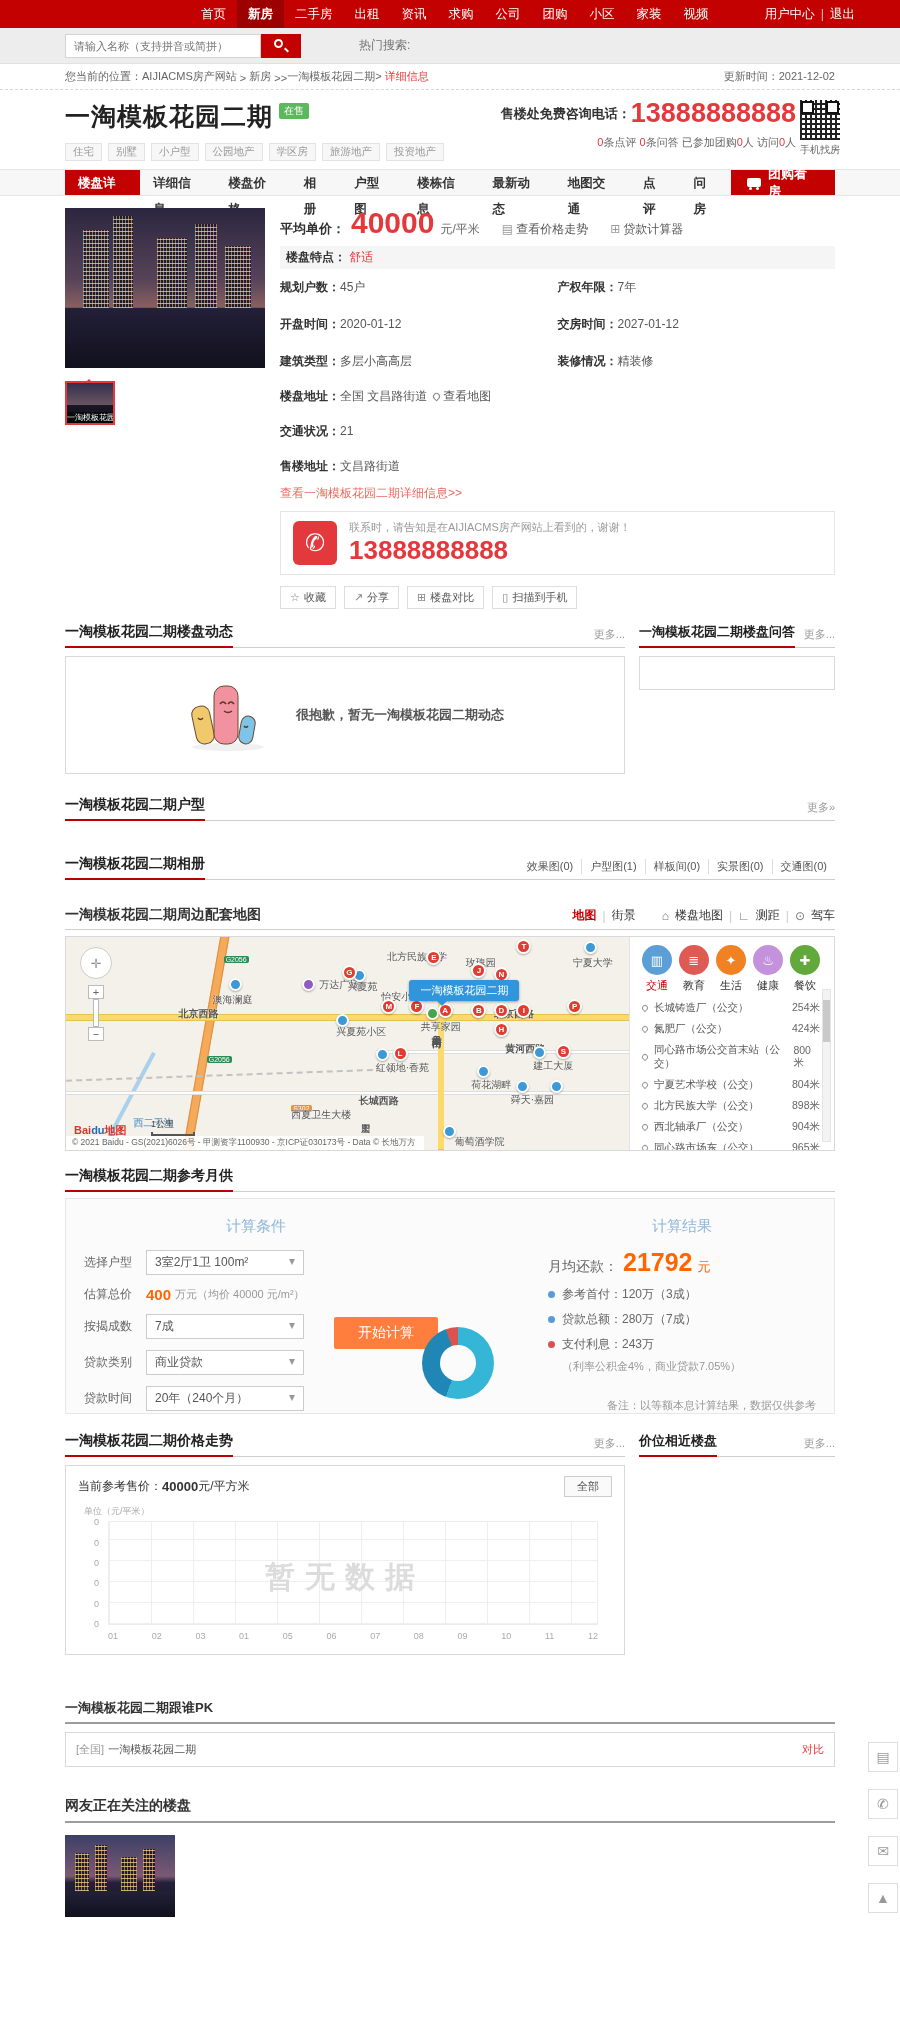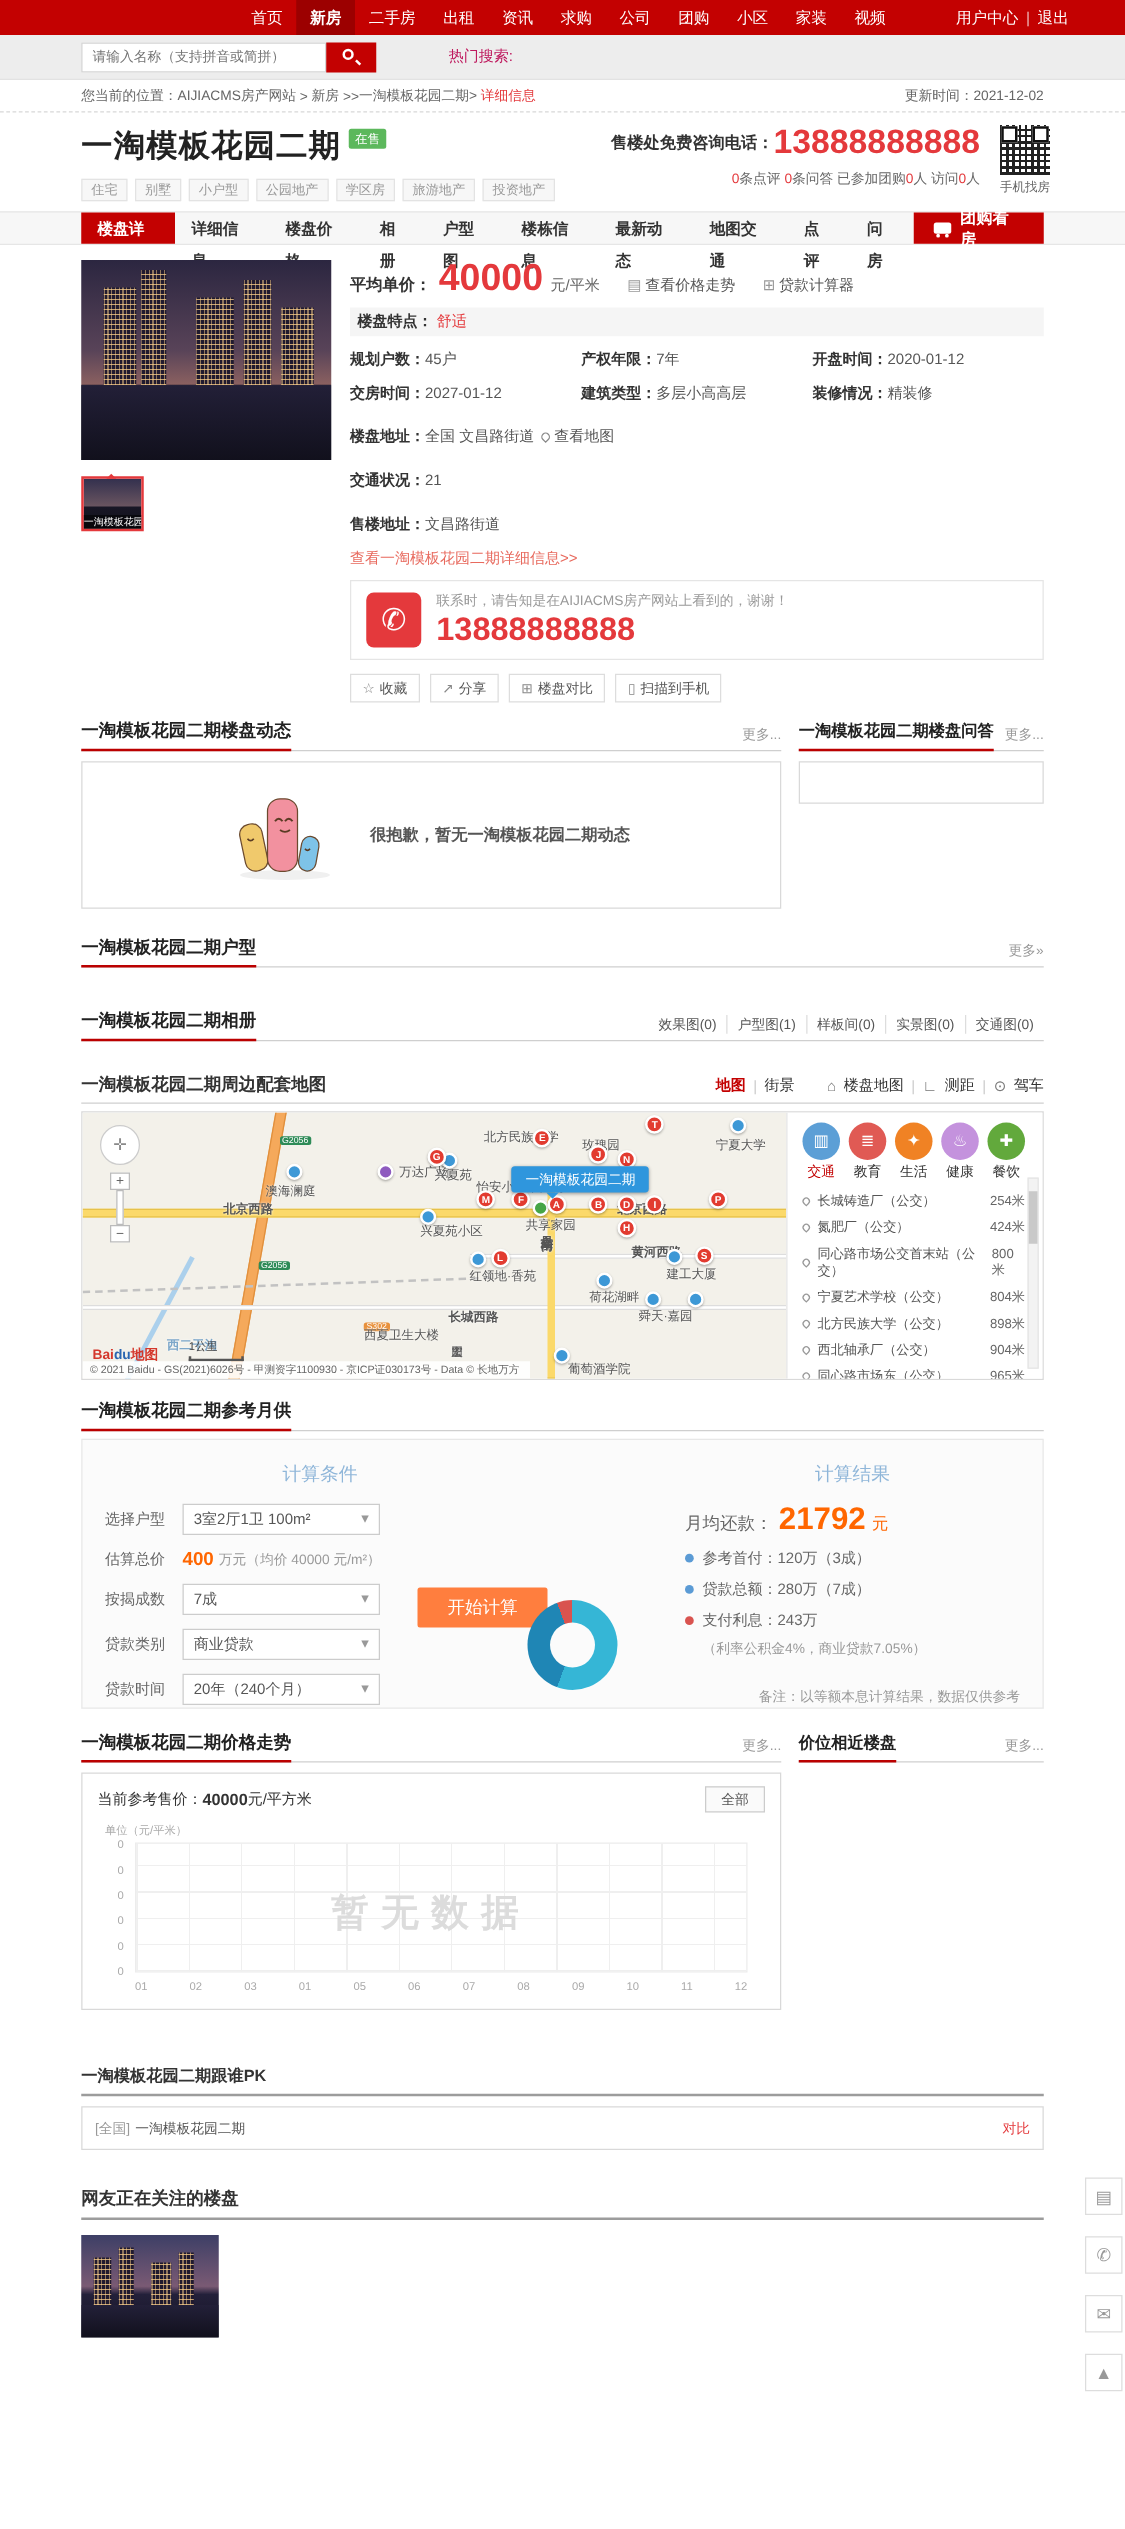--- a/index.html
+++ b/index.html
@@ -11,33 +11,33 @@
 .topbar .nav span{padding:0 11px;line-height:28px;cursor:pointer}
 .topbar .nav span.active{background:#9c0000;font-weight:bold}
 .topbar .user{margin-left:auto;display:flex;align-items:center;gap:6px}
 .topbar .user i{font-style:normal;opacity:.7}
 
 .searchrow{height:36px;background:#ededed;display:flex;align-items:center;padding-left:65px;border-bottom:1px solid #e2e2e2}
 .searchrow input{width:196px;height:24px;border:1px solid #d4d4d4;padding:0 8px;font-size:11px;color:#666;background:#fff;outline:none}
 .sbtn{width:40px;height:24px;background:#c30101;border:none;position:relative;cursor:pointer}
 .mag{position:absolute;left:13px;top:5px;width:9px;height:9px;border:2px solid #fff;border-radius:50%}
 .mag::after{content:'';position:absolute;left:8px;top:8px;width:5px;height:2px;background:#fff;transform:rotate(45deg)}
-.hot{margin-left:58px;font-size:12px;color:#be185d}
+.hot{margin-left:58px;font-size:12px;color:#737373}
 
 .crumb{display:flex;align-items:flex-end;padding:5px 65px;font-size:11px;color:#666;border-bottom:1px dashed #d8d8d8}
 .crumb .cur{color:#e4393c;margin-left:3px}
 .crumb .upd{margin-left:auto;color:#666}
 
 .hdr{display:flex;padding:10px 60px 4px 65px}
 .hdr-l .trow{display:flex;align-items:flex-start}
 .title{font-size:25px;font-weight:bold;color:#222;letter-spacing:1px}
 .badge{background:#5cb85c;color:#fff;font-size:10px;padding:1px 5px;margin-left:6px;margin-top:3px;border-radius:2px}
 .tags{display:flex;gap:6px;margin-top:10px}
 .tag{border:1px solid #e3e3e3;background:#f7f7f7;color:#999;font-size:10.5px;padding:1px 7px}
-.hdr-r{margin-left:auto;display:flex;gap:16px}
+.hdr-r{margin-left:auto;display:flex;gap:4px}
 .phoneblk{text-align:right}
 .phoneline{display:flex;align-items:center;justify-content:flex-end}
 .phlabel{font-size:13px;font-weight:bold;color:#333}
 .phnum{font-size:27px;font-weight:bold;color:#e4393c;font-family:"Liberation Sans",sans-serif;letter-spacing:0px;line-height:1}
 .statline{font-size:11px;color:#666;margin-top:8px}
 .statline b{color:#e4393c;font-weight:normal}
 .qrside{text-align:center}
 .qr{background:#fff;position:relative;background-image:repeating-linear-gradient(0deg,#222 0 2px,transparent 2px 5px),repeating-linear-gradient(90deg,#222 0 2px,#fff 2px 5px)}
 .qr::before,.qr::after{content:'';position:absolute;width:9px;height:9px;border:2px solid #111;background:#fff}
 .qr::before{left:1px;top:1px}.qr::after{right:1px;top:1px}
@@ -62,21 +62,21 @@
 .info{flex:1;font-size:12px}
 .avgline{display:flex;align-items:baseline}
 .avgline .lb{font-weight:bold;font-size:13px}
 .avgnum{color:#e4393c;font-size:30px;font-weight:bold;margin:0 6px;line-height:1}
 .avgunit{color:#666}
 .ilink{color:#555;margin-left:22px;font-size:12px;cursor:pointer}
 .ilink i{font-style:normal;color:#999;margin-right:3px}
 .featline{background:#f5f5f5;padding:3px 6px;margin-top:8px}
 .featline b{font-size:12px}
 .featline .red{color:#e4393c}
-.igrid{display:grid;grid-template-columns:1fr 1fr 1fr;row-gap:10px;margin-top:10px}
+.igrid{display:grid;grid-template-columns:1fr 1fr;row-gap:20px;margin-top:10px}
 .igrid b,.irow b{font-size:12px}
 .igrid span,.irow span{color:#555}
 .irow{margin-top:18px}
 .maplink{color:#555;cursor:pointer}
 .maplink .pin{display:inline-block;width:7px;height:7px;border:1px solid #888;border-radius:50% 50% 50% 0;transform:rotate(-45deg);margin:0 3px 0 6px}
 .morelink{color:#e86a5e;margin-top:10px;font-size:12px;cursor:pointer}
 .contact{border:1px solid #e5e5e5;margin-top:9px;padding:8px 12px;display:flex;align-items:center;gap:12px}
 .cphone{width:44px;height:44px;background:#e4393c;border-radius:6px;color:#fff;font-size:24px;display:flex;align-items:center;justify-content:center}
 .ctip{font-size:11px;color:#999}
 .cnum{font-size:26px;font-weight:bold;color:#e4393c;line-height:1.2}

